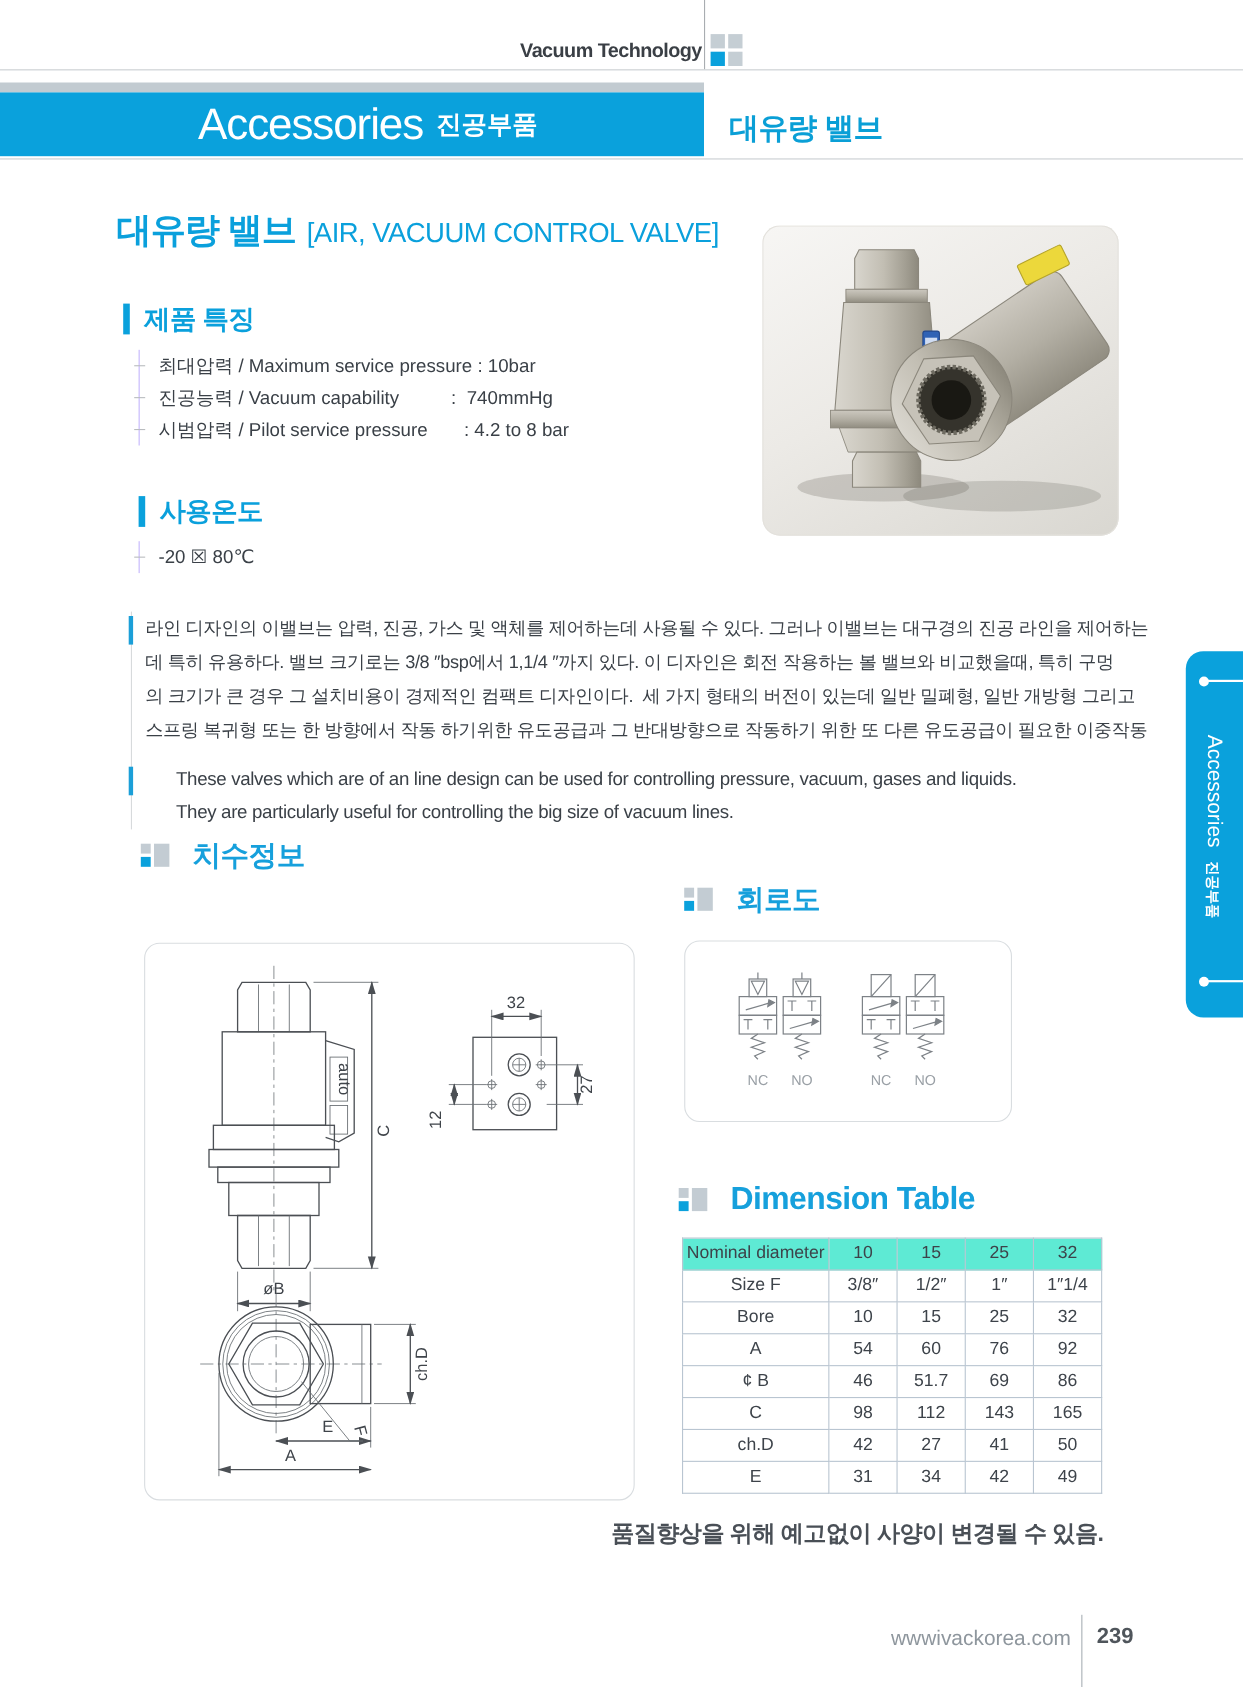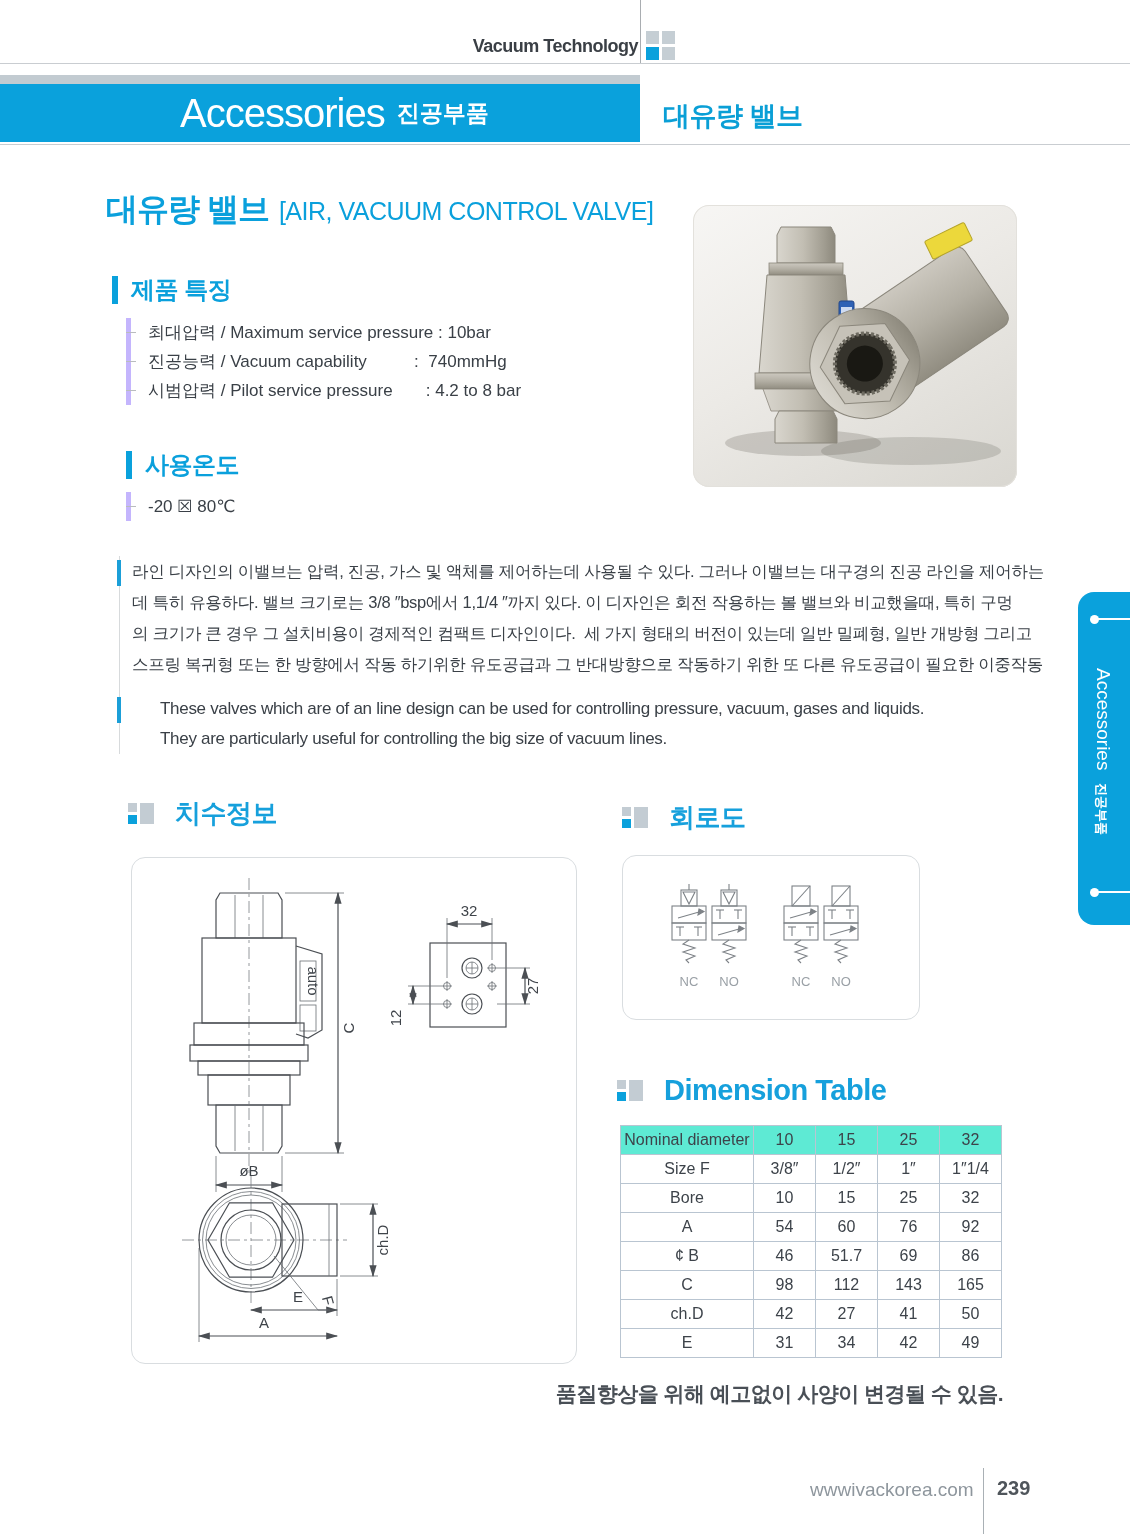--- a/index.html
+++ b/index.html
@@ -29,21 +29,21 @@
   .doc-title .en{font-size:25px;font-weight:400;margin-left:10px;letter-spacing:-0.5px;}
 
   
   .bar-heading{position:absolute;display:flex;align-items:center;}
   .bar-heading .bar{width:6px;height:28px;background:#0aa1dc;margin-right:13px;}
   .bar-heading .txt{font-size:24px;font-weight:600;color:#0aa0dc;letter-spacing:-0.5px;}
   .h-features{left:112px;top:274px;}
   .h-temp{left:126px;top:449px;}
 
   
-  .spec-list{position:absolute;left:126px;border-left:5px solid #c4b5fd;}
+  .spec-list{position:absolute;left:126px;border-left:1px solid #c4b5fd;}
   .l-features{top:318px;width:560px;}
   .l-temp{top:492px;width:560px;}
   .spec-item{position:relative;padding-left:17px;height:29px;line-height:29px;font-size:17px;color:#3a4047;white-space:pre;}
   .spec-item:before{content:"";position:absolute;left:-5px;top:14px;width:10px;height:1px;background:#b9bcbf;}
 
   
   .description{position:absolute;left:119px;top:556px;width:950px;border-left:1px solid #d7dadc;padding-left:12px;}
   .desc-kr{position:relative;}
   .desc-kr:before{content:"";position:absolute;left:-15px;top:4px;width:4px;height:26px;background:#1b9fd8;}
   .desc-line{font-size:16.5px;line-height:31px;color:#3a4047;letter-spacing:-0.3px;white-space:pre;}
@@ -55,21 +55,21 @@
   .photo{position:absolute;left:693px;top:205px;width:324px;height:282px;border-radius:16px;
          background:linear-gradient(150deg,#f7f6f4 0%,#eceae6 45%,#d9d7d1 100%);box-shadow:inset 0 0 0 1px #e3e1dc;}
 
   
   .sq-heading{position:absolute;display:flex;align-items:center;}
   .sq-icon{position:relative;width:32px;height:21px;margin-right:15px;}
   .sq-icon .s1{position:absolute;left:0;top:0;width:9px;height:9px;background:#c3ccd3;}
   .sq-icon .s2{position:absolute;left:0;top:12px;width:9px;height:9px;background:#0aa1dc;}
   .sq-icon .s3{position:absolute;left:12px;top:0;width:14px;height:21px;background:#c3ccd3;}
   .sq-heading .txt{font-size:26px;font-weight:600;color:#16a0dc;letter-spacing:-0.5px;}
-  .h-dim{left:128px;top:796px;}
+  .h-dim{left:128px;top:760px;}
   .h-circuit{left:622px;top:800px;}
   .h-table{left:617px;top:1074px;}
   .h-table .txt{font-size:29px;}
 
   
   .panel{position:absolute;background:#fff;border:1px solid #d9dde0;border-radius:14px;}
   .p-dim{left:131px;top:857px;width:444px;height:505px;}
   .p-circuit{left:622px;top:855px;width:296px;height:163px;}
 
   

